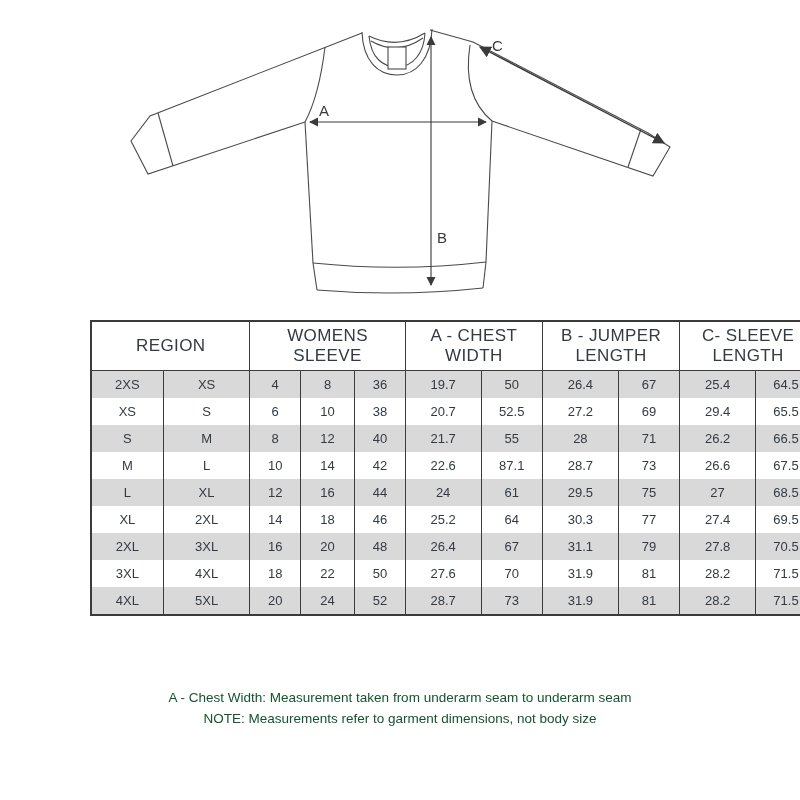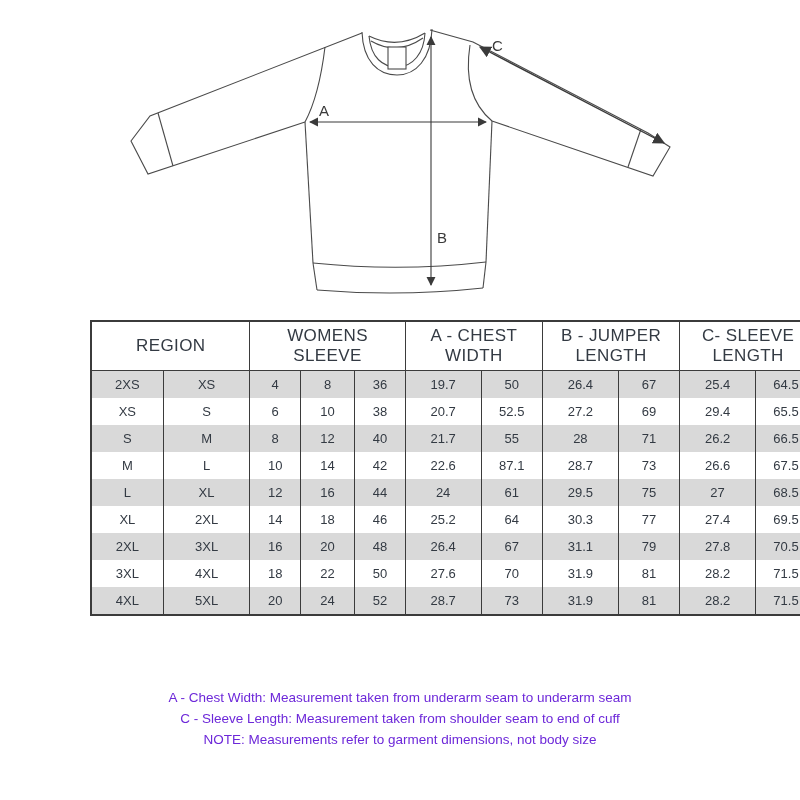--- a/index.html
+++ b/index.html
@@ -51,21 +51,21 @@
   td.size-cell{
     height:27px;
     font-size:13px;
   }
   tr.shade td{background:#d9d9d9;}
   .notes{
     position:absolute;left:0;top:687px;width:800px;
     text-align:center;
     font-size:13.5px;
     line-height:21px;
-    color:#6d28d9;
+    color:#14532d;
   }
   .note-line{white-space:nowrap;}
   svg text{font-family:"Liberation Sans", sans-serif;}
 </style>
 </head>
 <body>
 
 <svg class="drawing" viewBox="0 0 800 312" aria-hidden="true">
   <defs>
     <marker id="arr" viewBox="0 0 10 10" refX="9" refY="5" markerWidth="8.5" markerHeight="8.5" orient="auto-start-reverse">
@@ -252,15 +252,14 @@
           <td class="size-cell">81</td>
           <td class="size-cell">28.2</td>
           <td class="size-cell">71.5</td>
         </tr>
       </tbody>
   </table>
 </div>
 
 <div class="notes">
     <div class="note-line">A - Chest Width: Measurement taken from underarm seam to underarm seam</div>
-    <div class="note-line">C - Sleeve Length: Measurement taken from shoulder seam to end of cuff</div>
     <div class="note-line">NOTE: Measurements refer to garment dimensions, not body size</div>
   </div>
 
 </body></html>

